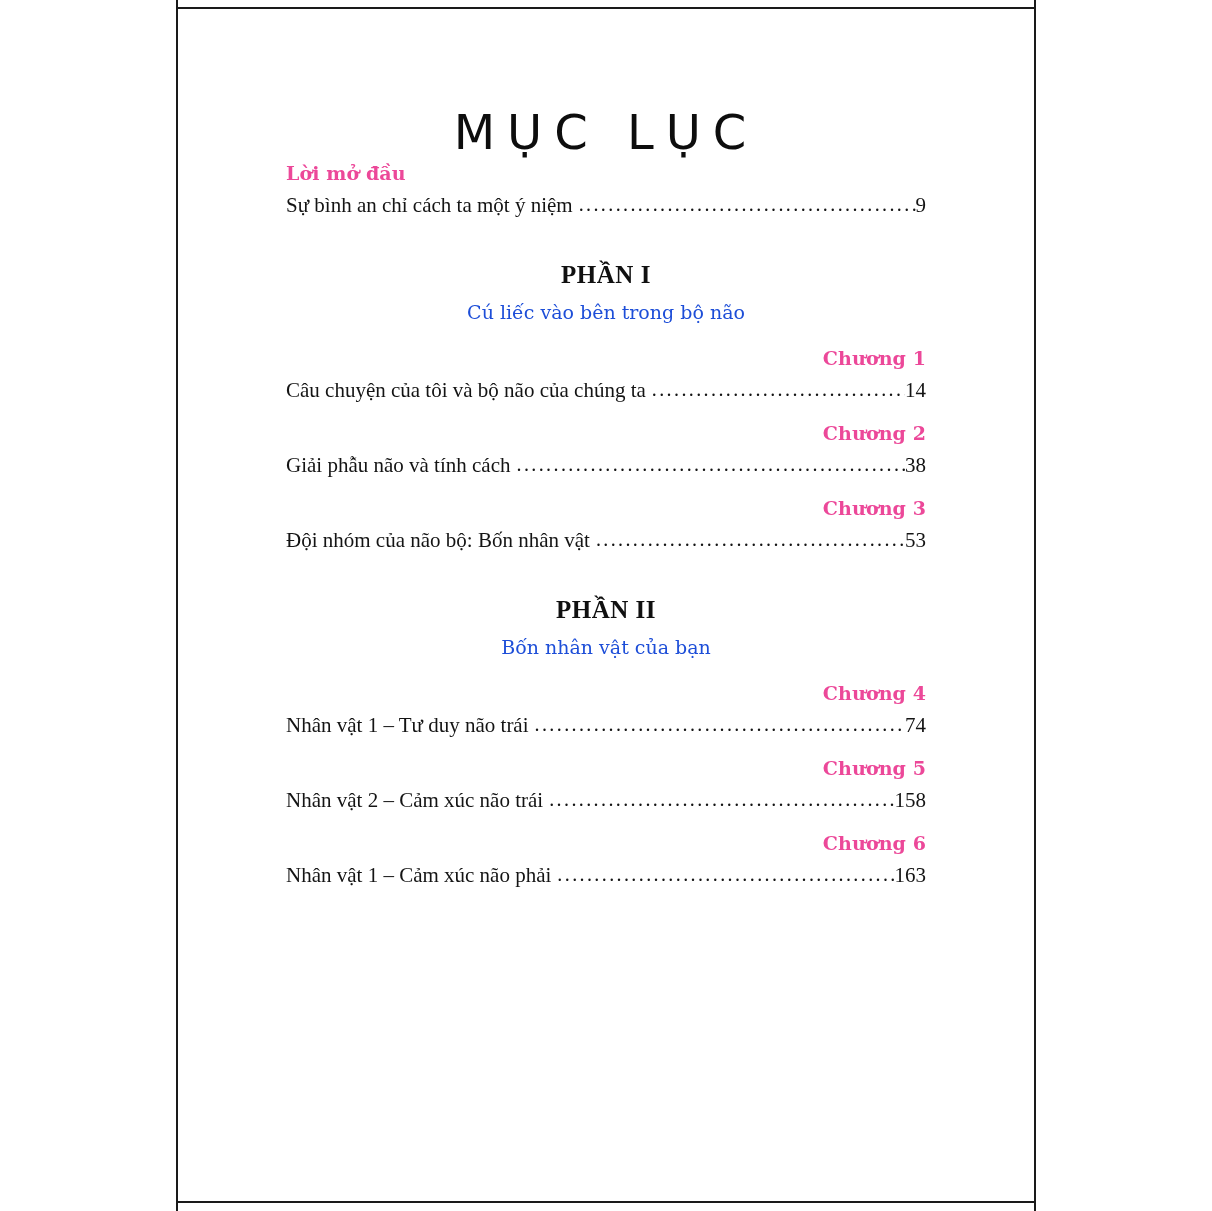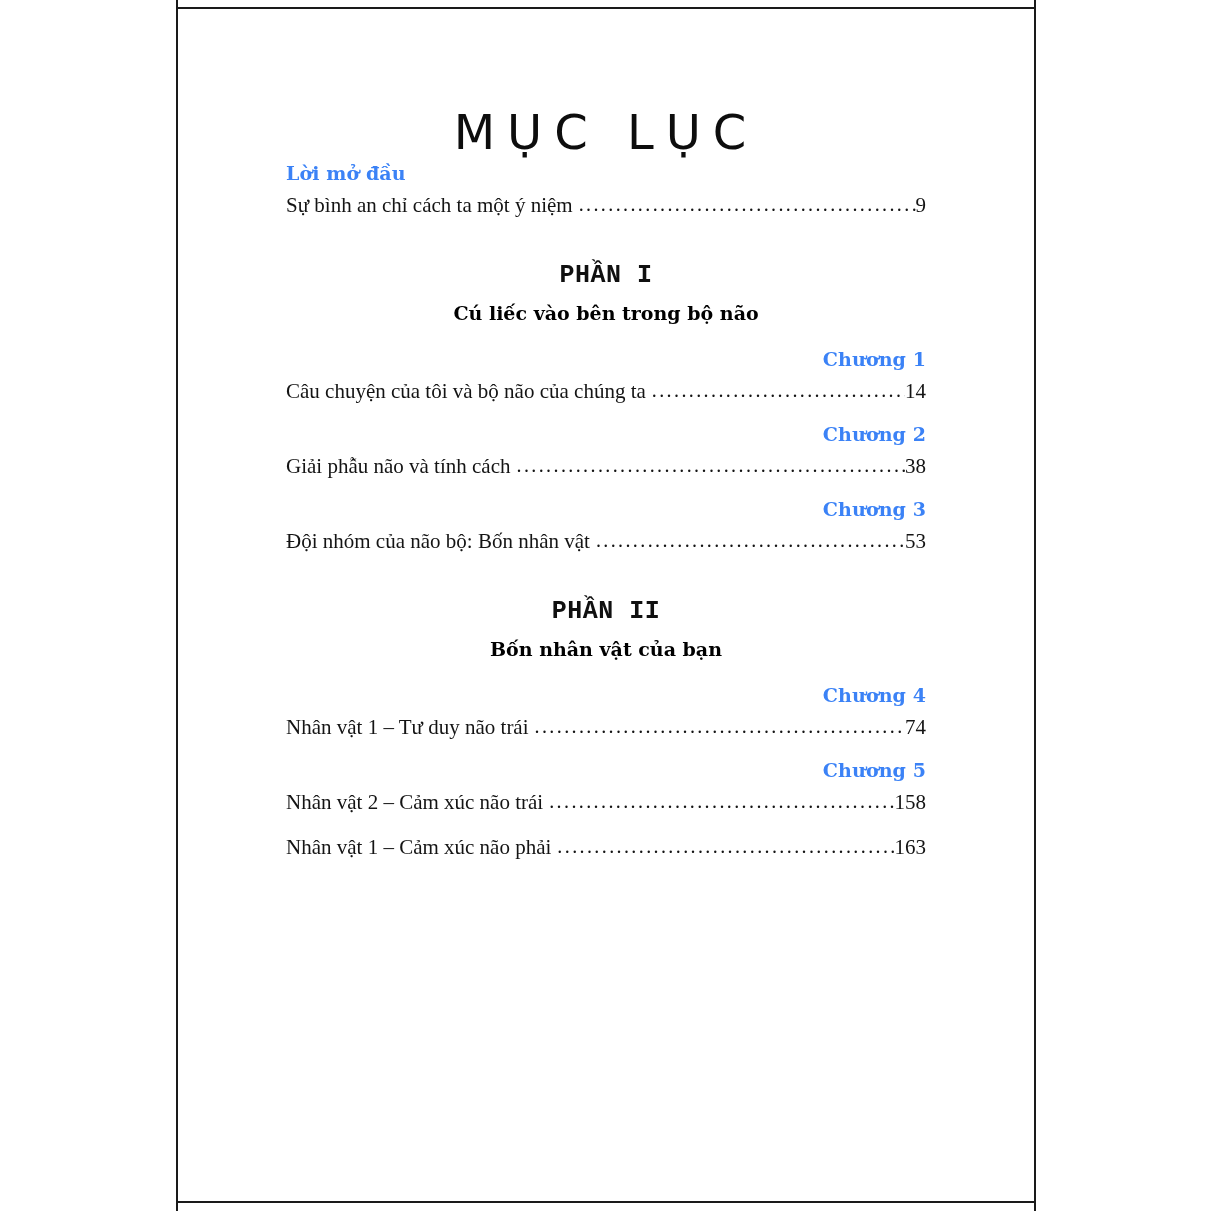--- a/index.html
+++ b/index.html
@@ -66,21 +66,21 @@
     margin-top: 14px;
   }
   .entry:first-of-type {
     margin-top: 0;
   }
   .entry-label {
     font-family: "DejaVu Serif", serif;
     font-weight: 700;
     font-size: 19px;
     line-height: 1.45;
-    color: #3b82f6;
+    color: #ec4899;
     letter-spacing: 0.1px;
   }
   .entry-line {
     display: flex;
     align-items: baseline;
     font-size: 21px;
     line-height: 1.5;
     color: #141414;
     white-space: nowrap;
     overflow: hidden;
@@ -102,33 +102,33 @@
   .entry-page {
     flex: 0 0 auto;
     padding-left: 0px;
   }
   .part {
     margin-top: 40px;
     margin-bottom: 6px;
     text-align: center;
   }
   .part-title {
-    font-family: Liberation Mono, monospace;
+    font-family: Liberation Serif, serif;
     font-weight: 700;
     font-size: 25px;
     letter-spacing: 0.5px;
     color: #101010;
     margin-top: 38px;
   }
   .part-subtitle {
     font-family: "DejaVu Serif", serif;
-    font-weight: 700;
+    font-weight: 400;
     font-size: 19px;
     margin-top: 12px;
-    color: #000000;
+    color: #1d4ed8;
   }
   .intro-block {
     margin-top: 54px;
   }
   .group {
     margin-top: 22px;
     text-align: right;
   }
 </style>
 </head>
@@ -204,20 +204,21 @@
       <div class="entry">
         <div class="entry-label">Chương 5</div>
         <div class="entry-line">
           <span class="entry-text">Nhân vật 2 – Cảm xúc não trái</span>
           <span class="dot-leader">......................................................................................................</span>
           <span class="entry-page">158</span>
         </div>
       </div>
 
       <div class="entry">
+        <div class="entry-label">Chương 6</div>
         <div class="entry-line">
           <span class="entry-text">Nhân vật 1 – Cảm xúc não phải</span>
           <span class="dot-leader">......................................................................................................</span>
           <span class="entry-page">163</span>
         </div>
       </div>
     </div>
 
   </div>
 </div>

